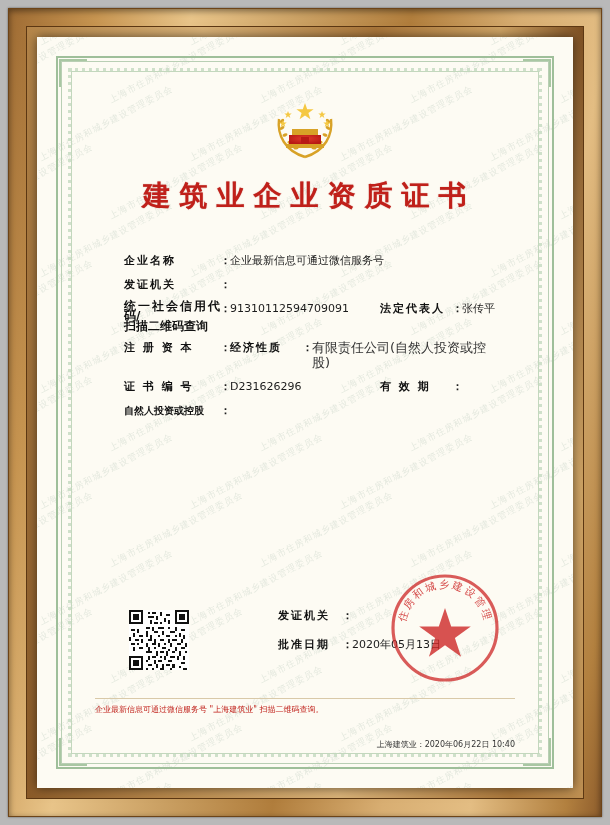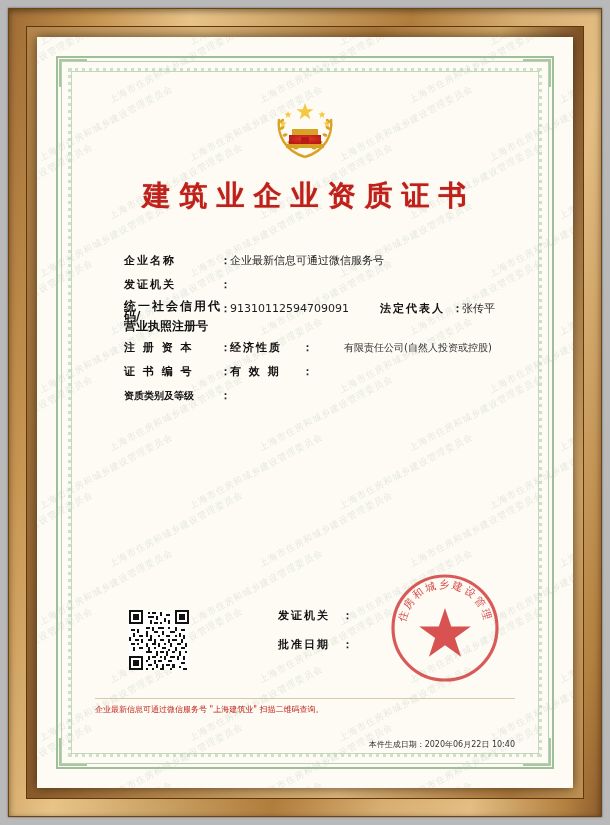--- a/index.html
+++ b/index.html
@@ -95,21 +95,21 @@
     font-family:"DejaVu Sans","Liberation Sans",sans-serif;
   }
   .row{display:flex;align-items:flex-start;margin-bottom:9px;line-height:15px;}
   .lbl{
     width:96px;flex:none;font-weight:bold;color:#111;
     letter-spacing:2px;text-align:justify;
   }
   .lbl.small{font-size:12px;letter-spacing:0;line-height:10px;font-weight:bold;}
   .colon{width:10px;flex:none;font-weight:bold;}
   .val{flex:1;color:#1b1b1b;}
-  .val.tiny{font-size:10px;color:#333;margin-left:32px;}
+  .val.tiny{font-size:13px;color:#333;}
 
   .qual-val{line-height:17px;}
 
   
   .qr{
     position:absolute;left:92px;bottom:118px;width:60px;height:60px;
     background:#fff;
   }
   .qr svg{display:block;}
 
@@ -283,46 +283,47 @@
       </div>
 
       <div class="row">
         <div class="lbl">发证机关</div>
         <div class="colon">：</div>
       </div>
 
       <div class="row">
         <div class="lbl small">
           <span>统一社会信用代码/</span><br>
-          <span>营业执照注册号</span>
+          <span>扫描二维码查询</span>
         </div>
         <div class="colon">：</div>
         <div class="val" style="flex:0 0 150px">91310112594709091</div>
         <div class="lbl" style="width:72px">法定代表人</div>
         <div class="colon">：</div>
         <div class="val">张传平</div>
       </div>
 
       <div class="row">
         <div class="lbl">注 册 资 本</div>
         <div class="colon">：</div>
         <div class="lbl" style="width:72px">经济性质</div>
         <div class="colon">：</div>
         <div class="val tiny">有限责任公司(自然人投资或控股)</div>
       </div>
 
       <div class="row">
         <div class="lbl">证 书 编 号</div>
         <div class="colon">：</div>
+        <div class="val" style="flex:0 0 150px">D231626296</div>
         <div class="lbl" style="width:72px">有 效 期</div>
         <div class="colon">：</div>
       </div>
 
       <div class="row">
-        <div class="lbl" style="font-size:10px;letter-spacing:0">资质类别及等级</div>
+        <div class="lbl" style="font-size:10px;letter-spacing:0">自然人投资或控股</div>
         <div class="colon">：</div>
       </div>
 
     </div>
 
     <div class="qr">
       <svg width="60" height="60" viewBox="0 0 29 29" shape-rendering="crispEdges">
         <rect width="29" height="29" fill="#fff"></rect>
         <g fill="#111">
           <path d="M0 0h7v7H0z M1 1v5h5V1z M2 2h3v3H2z"></path>
@@ -421,37 +422,38 @@
 
     <div class="issuer">
       <div class="row">
         <div class="lbl">发证机关</div>
         <div class="colon">：</div>
         <div class="val"></div>
       </div>
       <div class="row">
         <div class="lbl">批准日期</div>
         <div class="colon">：</div>
+        <div class="val">2020年05月13日</div>
       </div>
     </div>
 
     <div class="seal">
       <svg width="112" height="112" viewBox="0 0 112 112">
         <defs>
           <path id="arcTop" d="M 16,56 A 40,40 0 1 1 96,56"></path>
           <path id="arcBottom" d="M 22,56 A 34,34 0 0 0 90,56"></path>
         </defs>
         <circle cx="56" cy="56" r="52" fill="none" stroke="#cc2222" stroke-width="3.2" opacity=".9"></circle>
         <polygon points="56,36 62.2,54.6 81.8,54.6 65.9,66.1 72.1,84.7 56,73.2 39.9,84.7 46.1,66.1 30.2,54.6 49.8,54.6" fill="#cc2222" opacity=".95"></polygon>
         <text fill="#cc2222" font-size="10.5" font-family="DejaVu Sans, sans-serif" letter-spacing="2.2">
           <textPath href="#arcTop" startOffset="50%" text-anchor="middle">上海市住房和城乡建设管理委员会</textPath>
         </text>
       </svg>
     </div>
 
     <div class="footnote">企业最新信息可通过微信服务号 "上海建筑业" 扫描二维码查询。</div>
 
     <div class="print-line">
-      <span>本件生成日期：</span><span>2020年06月22日 10:40</span>
+      <span>上海建筑业：</span><span>2020年06月22日 10:40</span>
     </div>
 
   </div>
 </div>
 
 </body></html>

